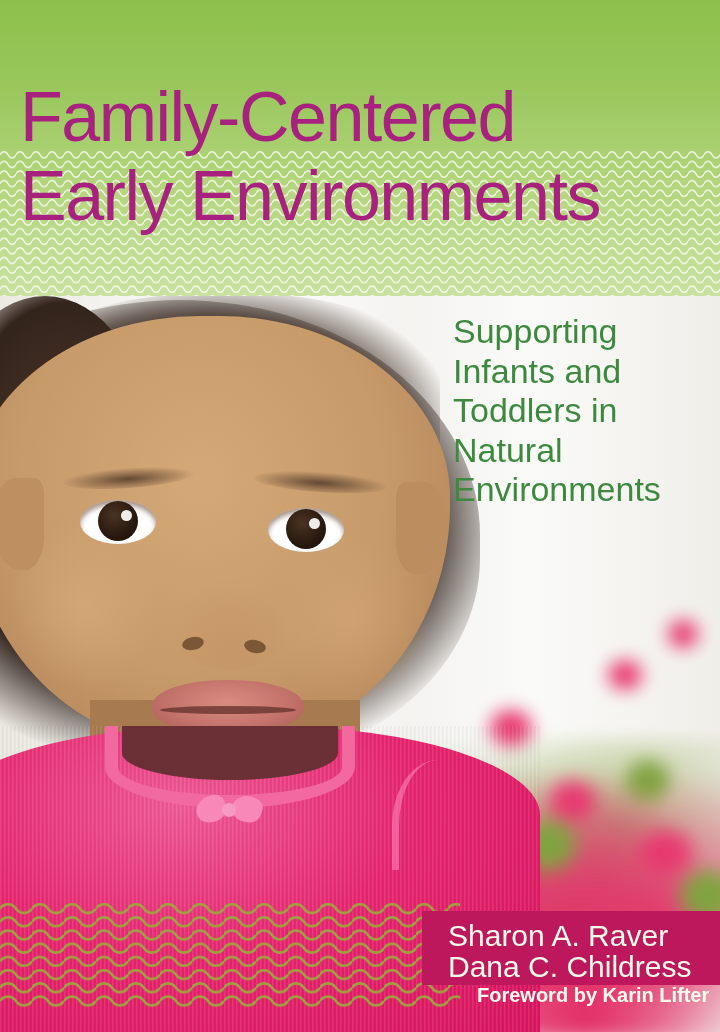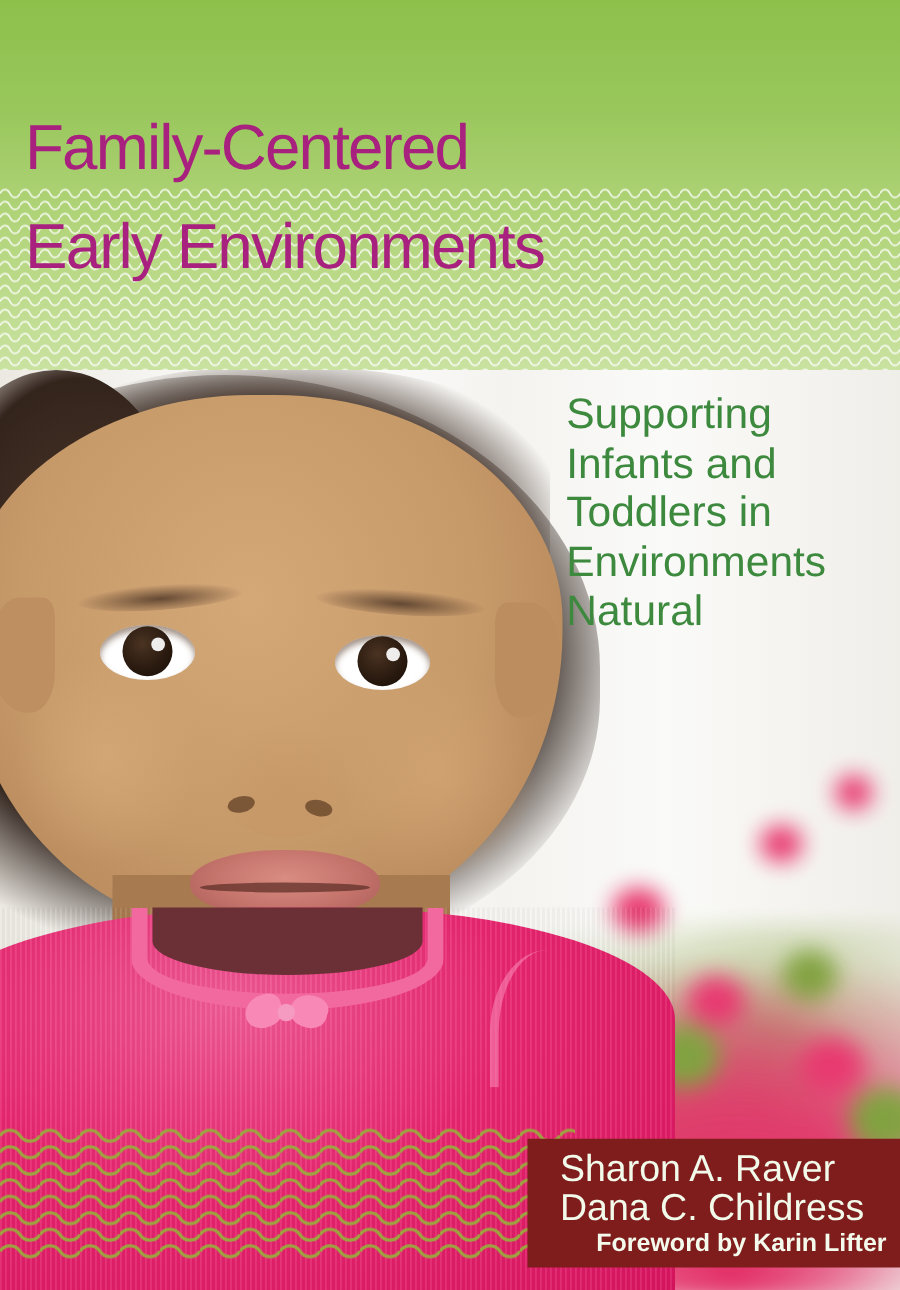--- a/index.html
+++ b/index.html
@@ -355,21 +355,21 @@
     height: 146px;
   }
 
   
   .title {
     position: absolute;
     left: 20px;
     top: 78px;
     width: 700px;
     color: #a8217f;
-    font-size: 51px;
+    font-size: 70px;
     line-height: 79px;
     letter-spacing: -1.5px;
     font-weight: 400;
     white-space: nowrap;
   }
   .title-line { display: block; }
 
   
   .subtitle {
     position: absolute;
@@ -391,22 +391,22 @@
     width: 460px;
     height: 106px;
   }
 
   
   .author-box {
     position: absolute;
     left: 422px;
     top: 911px;
     width: 298px;
-    height: 103px;
-    background: #7f1d1d;
+    height: 74px;
+    background: #be185d;
     color: #ffffff;
     box-sizing: border-box;
     padding: 9px 0 0 26px;
   }
   .author-name {
     display: block;
     font-size: 30px;
     line-height: 31px;
     font-weight: 400;
     color: #f2faea;
@@ -502,22 +502,22 @@
 
   <div class="title">
     <span class="title-line">Family-Centered</span>
     <span class="title-line">Early Environments</span>
   </div>
 
   <div class="subtitle">
     <span class="subtitle-line">Supporting</span>
     <span class="subtitle-line">Infants and</span>
     <span class="subtitle-line">Toddlers in</span>
+    <span class="subtitle-line">Natural</span>
     <span class="subtitle-line">Environments</span>
-    <span class="subtitle-line">Natural</span>
   </div>
 
   <svg class="shirt-waves" viewBox="0 0 460 106" preserveAspectRatio="none" xmlns="http://www.w3.org/2000/svg">
     <defs>
       <pattern id="wavePatGreen" x="0" y="0" width="32" height="13.2" patternUnits="userSpaceOnUse">
         <path d="M0,6.6 C4,0.8 12,0.8 16,6.6 C20,12.4 28,12.4 32,6.6" fill="none" stroke="#9aa83c" stroke-width="2.6" stroke-opacity="0.95"></path>
       </pattern>
     </defs>
     <rect x="0" y="0" width="460" height="106" fill="url(#wavePatGreen)"></rect>
   </svg>

